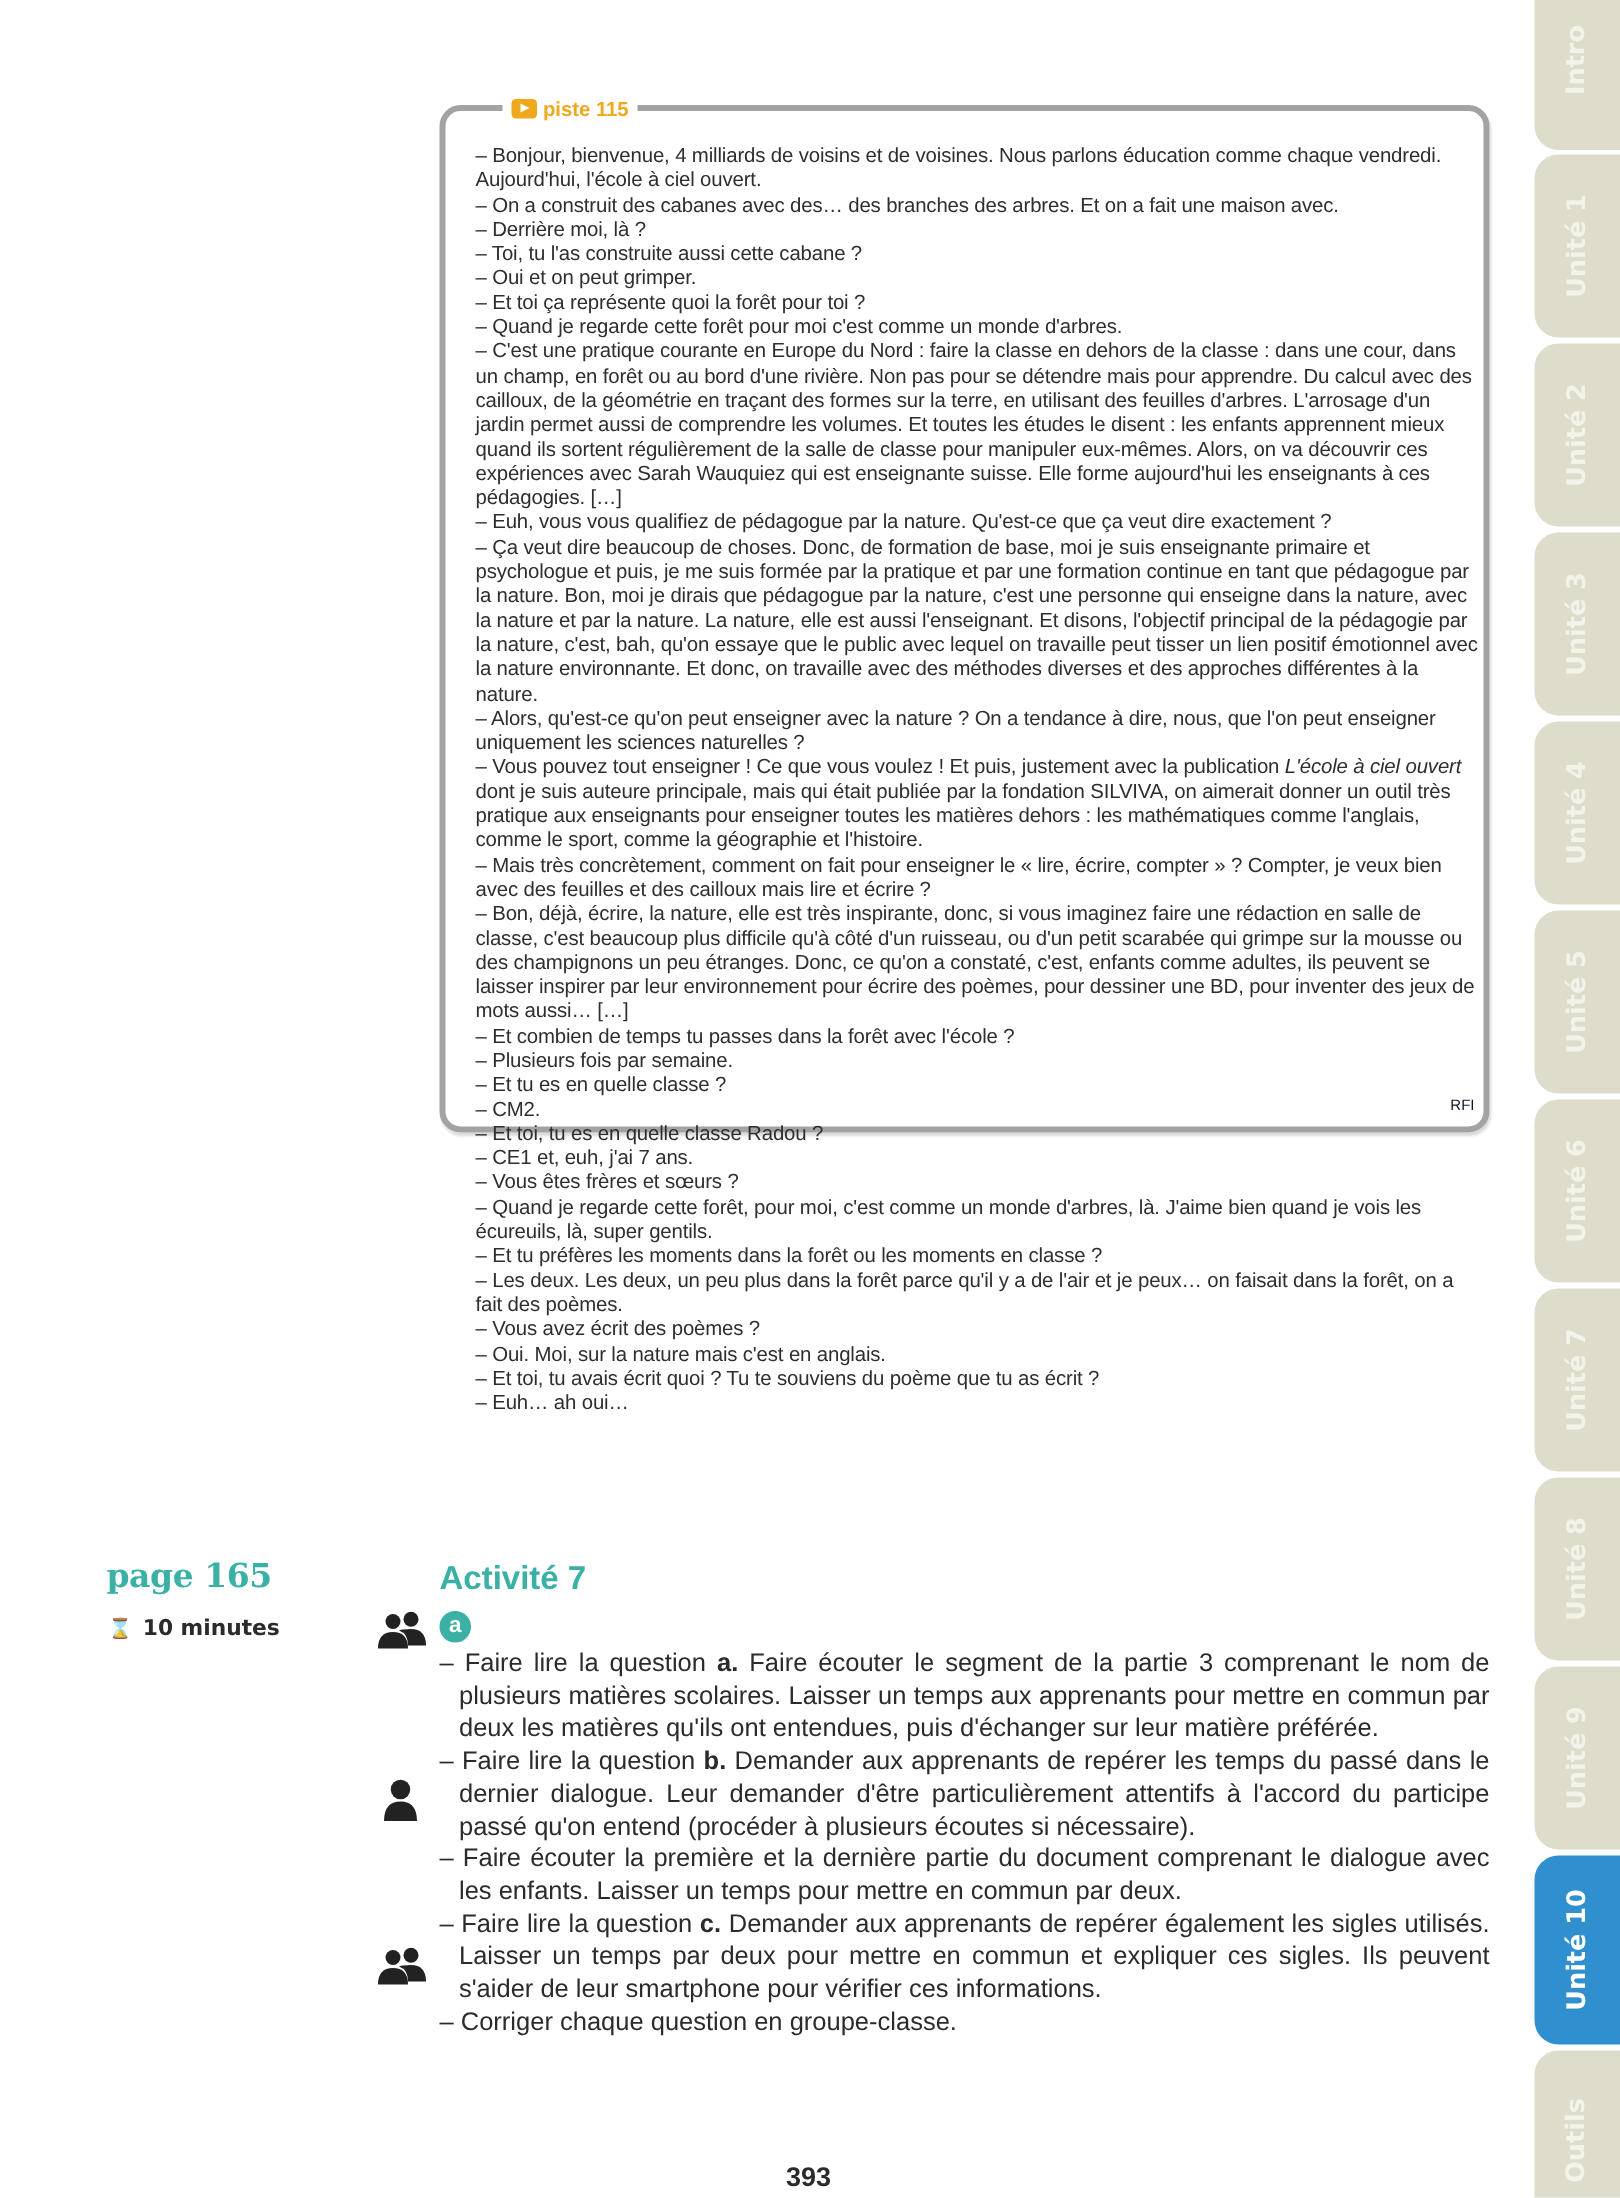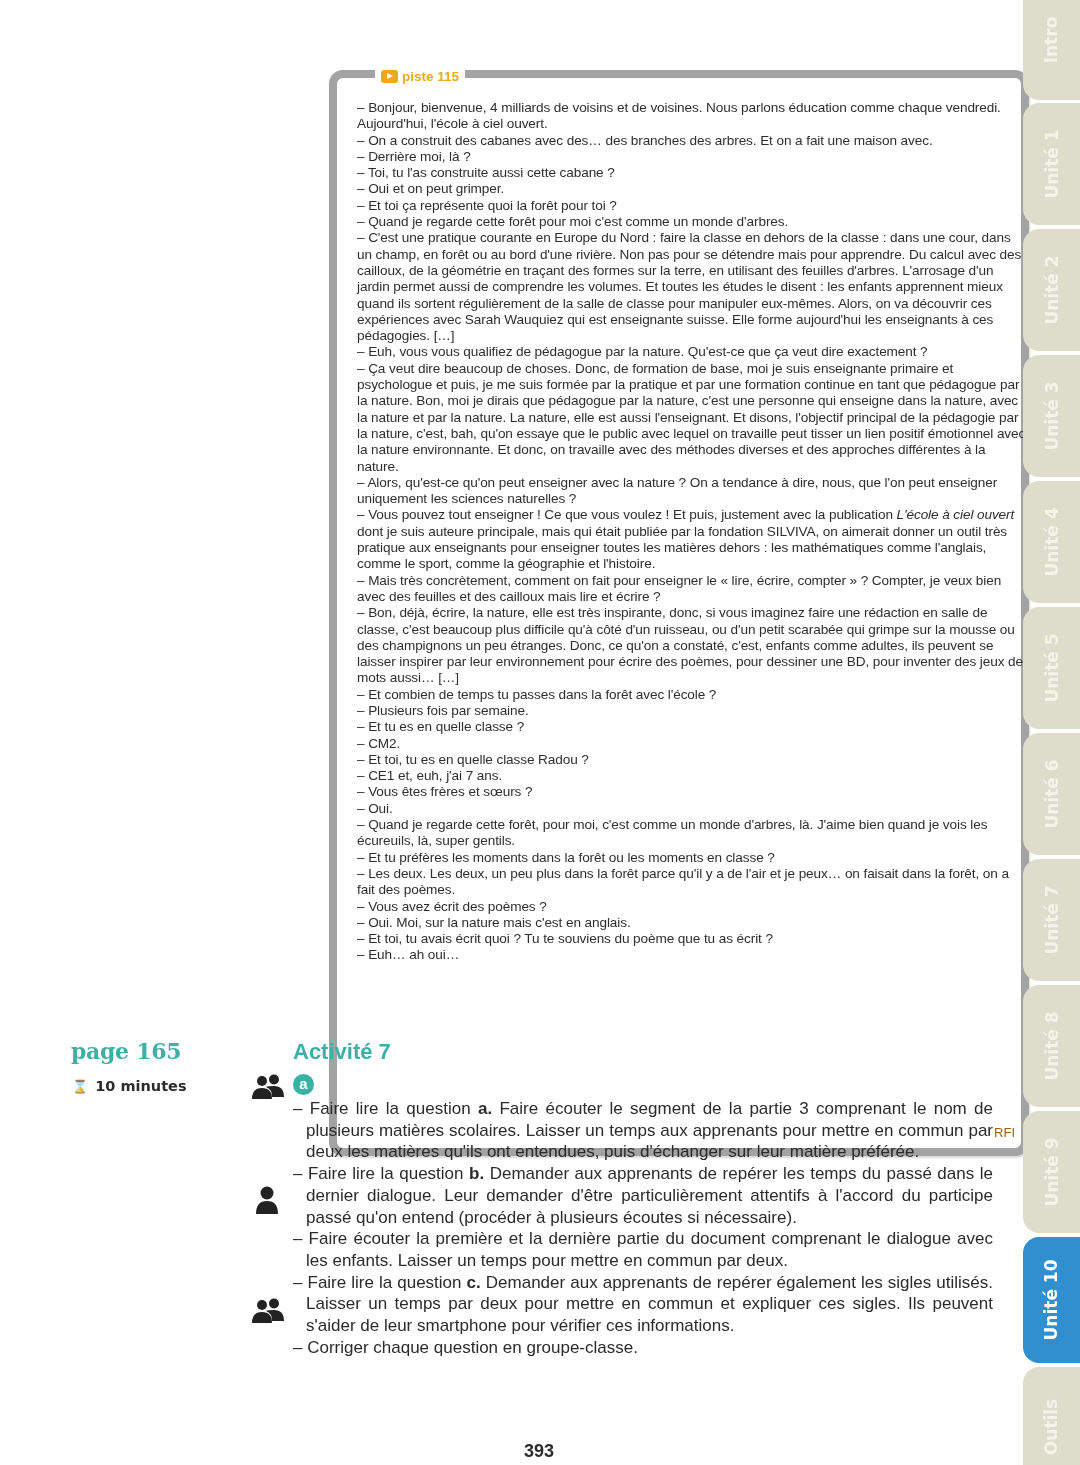--- a/index.html
+++ b/index.html
@@ -3,45 +3,44 @@
 <meta charset="utf-8">
 <style>
   html, body { margin: 0; padding: 0; }
   body {
     width: 1080px; height: 1465px; position: relative; overflow: hidden;
     background: #ffffff; color: #2b2b2b;
     font-family: "Liberation Sans", "DejaVu Sans", sans-serif;
   }
   
   .transcript {
-    position: absolute; left: 293px; top: 70px; width: 700px; height: 1086px;
-    border: 8px solid #a3a3a3; border-radius: 14px; box-sizing: border-box;
+    position: absolute; left: 293px; top: 70px; width: 700px; height: 685px;
+    border: 4px solid #a3a3a3; border-radius: 14px; box-sizing: border-box;
     box-shadow: 1px 2px 2px rgba(0,0,0,0.15);
-    margin-left: 36px;
   }
   .piste {
     position: absolute; left: 38px; top: -9px; background: #fff; padding: 0 6px 0 6px;
     display: flex; align-items: center; gap: 4px;
     color: #f0a81c; font-weight: bold; font-size: 13.5px; font-family: "Liberation Sans", sans-serif;
   }
   .play-icon {
     width: 17px; height: 13px; background: #f0a81c; border-radius: 3px; position: relative; display: inline-block;
   }
   .play-icon::after {
     content: ""; position: absolute; left: 6px; top: 3px;
     border-left: 6px solid #fff; border-top: 3.5px solid transparent; border-bottom: 3.5px solid transparent;
   }
   .transcript-body {
     position: absolute; left: 20px; top: 22px; width: 672px;
     font-size: 13.6px; line-height: 16.3px; color: #2e2e2e;
     font-family: "Liberation Sans", sans-serif; letter-spacing: -0.1px;
   }
   .transcript-body p { margin: 0; }
   .source {
-    position: absolute; right: 6px; bottom: 8px; font-size: 13px; color: #a16207;
+    position: absolute; right: 6px; bottom: 8px; font-size: 10px; color: #0f172a;
   }
   
   .page-ref {
     position: absolute; left: 71px; top: 1038px;
     font-family: "DejaVu Serif", "Liberation Serif", serif; font-weight: bold;
     font-size: 22px; color: #3bb0a5; letter-spacing: -0.3px;
   }
   .duration {
     position: absolute; left: 72px; top: 1078px; display: flex; align-items: center; gap: 7px;
     font-size: 14.5px; font-weight: bold; color: #2b2b2b; font-family: "DejaVu Sans", sans-serif;
@@ -103,21 +102,20 @@
     <p><span>– Vous pouvez tout enseigner ! Ce que vous voulez ! Et puis, justement avec la publication </span><em>L'école à ciel ouvert</em><span> dont je suis auteure principale, mais qui était publiée par la fondation SILVIVA, on aimerait donner un outil très pratique aux enseignants pour enseigner toutes les matières dehors : les mathématiques comme l'anglais, comme le sport, comme la géographie et l'histoire.</span></p>
     <p>– Mais très concrètement, comment on fait pour enseigner le « lire, écrire, compter » ? Compter, je veux bien avec des feuilles et des cailloux mais lire et écrire ?</p>
     <p>– Bon, déjà, écrire, la nature, elle est très inspirante, donc, si vous imaginez faire une rédaction en salle de classe, c'est beaucoup plus difficile qu'à côté d'un ruisseau, ou d'un petit scarabée qui grimpe sur la mousse ou des champignons un peu étranges. Donc, ce qu'on a constaté, c'est, enfants comme adultes, ils peuvent se laisser inspirer par leur environnement pour écrire des poèmes, pour dessiner une BD, pour inventer des jeux de mots aussi… […]</p>
     <p>– Et combien de temps tu passes dans la forêt avec l'école ?</p>
     <p>– Plusieurs fois par semaine.</p>
     <p>– Et tu es en quelle classe ?</p>
     <p>– CM2.</p>
     <p>– Et toi, tu es en quelle classe Radou ?</p>
     <p>– CE1 et, euh, j'ai 7 ans.</p>
     <p>– Vous êtes frères et sœurs ?</p>
-    <p>– Oui.</p>
     <p>– Quand je regarde cette forêt, pour moi, c'est comme un monde d'arbres, là. J'aime bien quand je vois les écureuils, là, super gentils.</p>
     <p>– Et tu préfères les moments dans la forêt ou les moments en classe ?</p>
     <p>– Les deux. Les deux, un peu plus dans la forêt parce qu'il y a de l'air et je peux… on faisait dans la forêt, on a fait des poèmes.</p>
     <p>– Vous avez écrit des poèmes ?</p>
     <p>– Oui. Moi, sur la nature mais c'est en anglais.</p>
     <p>– Et toi, tu avais écrit quoi ? Tu te souviens du poème que tu as écrit ?</p>
     <p>– Euh… ah oui…</p>
   </div>
   <div class="source">RFI</div>
 </div>

